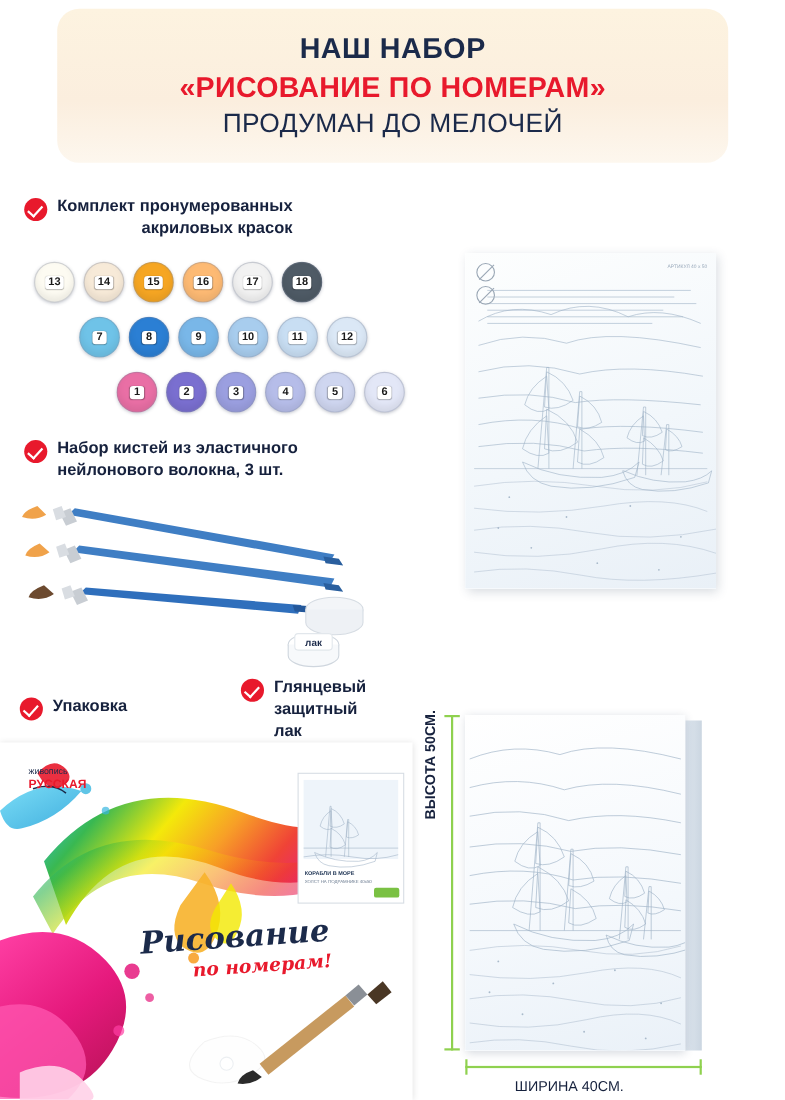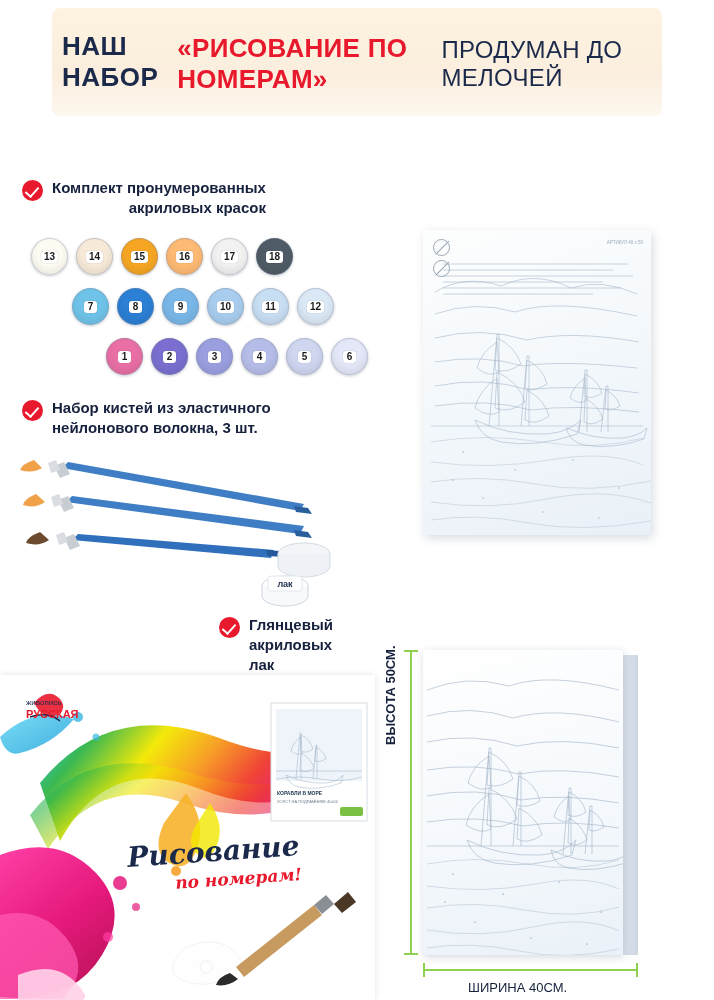--- a/index.html
+++ b/index.html
@@ -13,24 +13,24 @@
   .page {
     position: relative;
     width: 714px; height: 1000px;
     background: #ffffff;
   }
 
   
   .header {
     position: absolute;
     left: 52px; top: 8px;
-    width: 610px; height: 108px;
+    width: 610px; height: 140px;
     background: linear-gradient(180deg, #fdf3e0 0%, #fbeede 60%, #fdf7ee 100%);
-    border-radius: 8px;
-    display: flex; flex-direction: row;
+    border-radius: 20px;
+    display: flex; flex-direction: column;
     align-items: center; justify-content: center;
     padding: 6px 10px;
   }
   .header .line1 {
     font-size: 26px; font-weight: bold; letter-spacing: .5px;
     color: #1b2a4a; line-height: 1.18;
   }
   .header .line2 {
     font-size: 26px; font-weight: bold; letter-spacing: .3px;
     color: #e8192c; line-height: 1.18; margin-top: 4px;
@@ -361,21 +361,21 @@
       <ellipse cx="37" cy="58" rx="23" ry="10" fill="#ffffff" stroke="#cfd6de"></ellipse>
       <path d="M14 58 v10 a23 10 0 0 0 46 0 v-10" fill="#f7f9fb" stroke="#cfd6de"></path>
       <rect x="20" y="48" width="34" height="15" rx="3" fill="#ffffff" stroke="#e2e7ec"></rect>
       <text x="37" y="59" font-family="Liberation Sans, sans-serif" font-size="9" font-weight="bold" fill="#1b2a4a" text-anchor="middle">лак</text>
     </svg>
   </div>
 
   <div class="bullet" style="left:219px; top:615px; width:130px;">
     <div class="check"></div>
     <div class="btext">Глянцевый
-акриловых
+защитный
 лак</div>
   </div>
 
 
   <div class="canvas-wrap">
     <div class="canvas-side"></div>
     <div class="canvas-face">
       <svg width="200" height="305" viewBox="0 0 200 305">
         <g fill="none" stroke="#9fb2c6" stroke-width="0.6">
           <path d="M4 40 q40 -16 82 -4 q40 -14 110 4"></path>
@@ -430,20 +430,24 @@
   </div>
   <div class="dim-v-label">ВЫСОТА 50СМ.</div>
 
   <div class="dim-h">
     <div class="bar"></div>
     <div class="cap" style="left:0;"></div>
     <div class="cap" style="left:213px;"></div>
   </div>
   <div class="dim-h-label">ШИРИНА 40СМ.</div>
 
+  <div class="bullet" style="left:18px; top:632px; width:180px;">
+    <div class="check"></div>
+    <div class="btext">Упаковка</div>
+  </div>
 
   <div class="box">
     <svg width="375" height="325" viewBox="0 0 375 325" style="position:absolute;left:0;top:0;">
       <defs>
         <linearGradient id="rb" x1="0" y1="0" x2="1" y2="0.35">
           <stop offset="0%" stop-color="#2ec2e8"></stop>
           <stop offset="20%" stop-color="#31b54a"></stop>
           <stop offset="42%" stop-color="#f3e800"></stop>
           <stop offset="62%" stop-color="#f79b1e"></stop>
           <stop offset="82%" stop-color="#ef3b2e"></stop>

